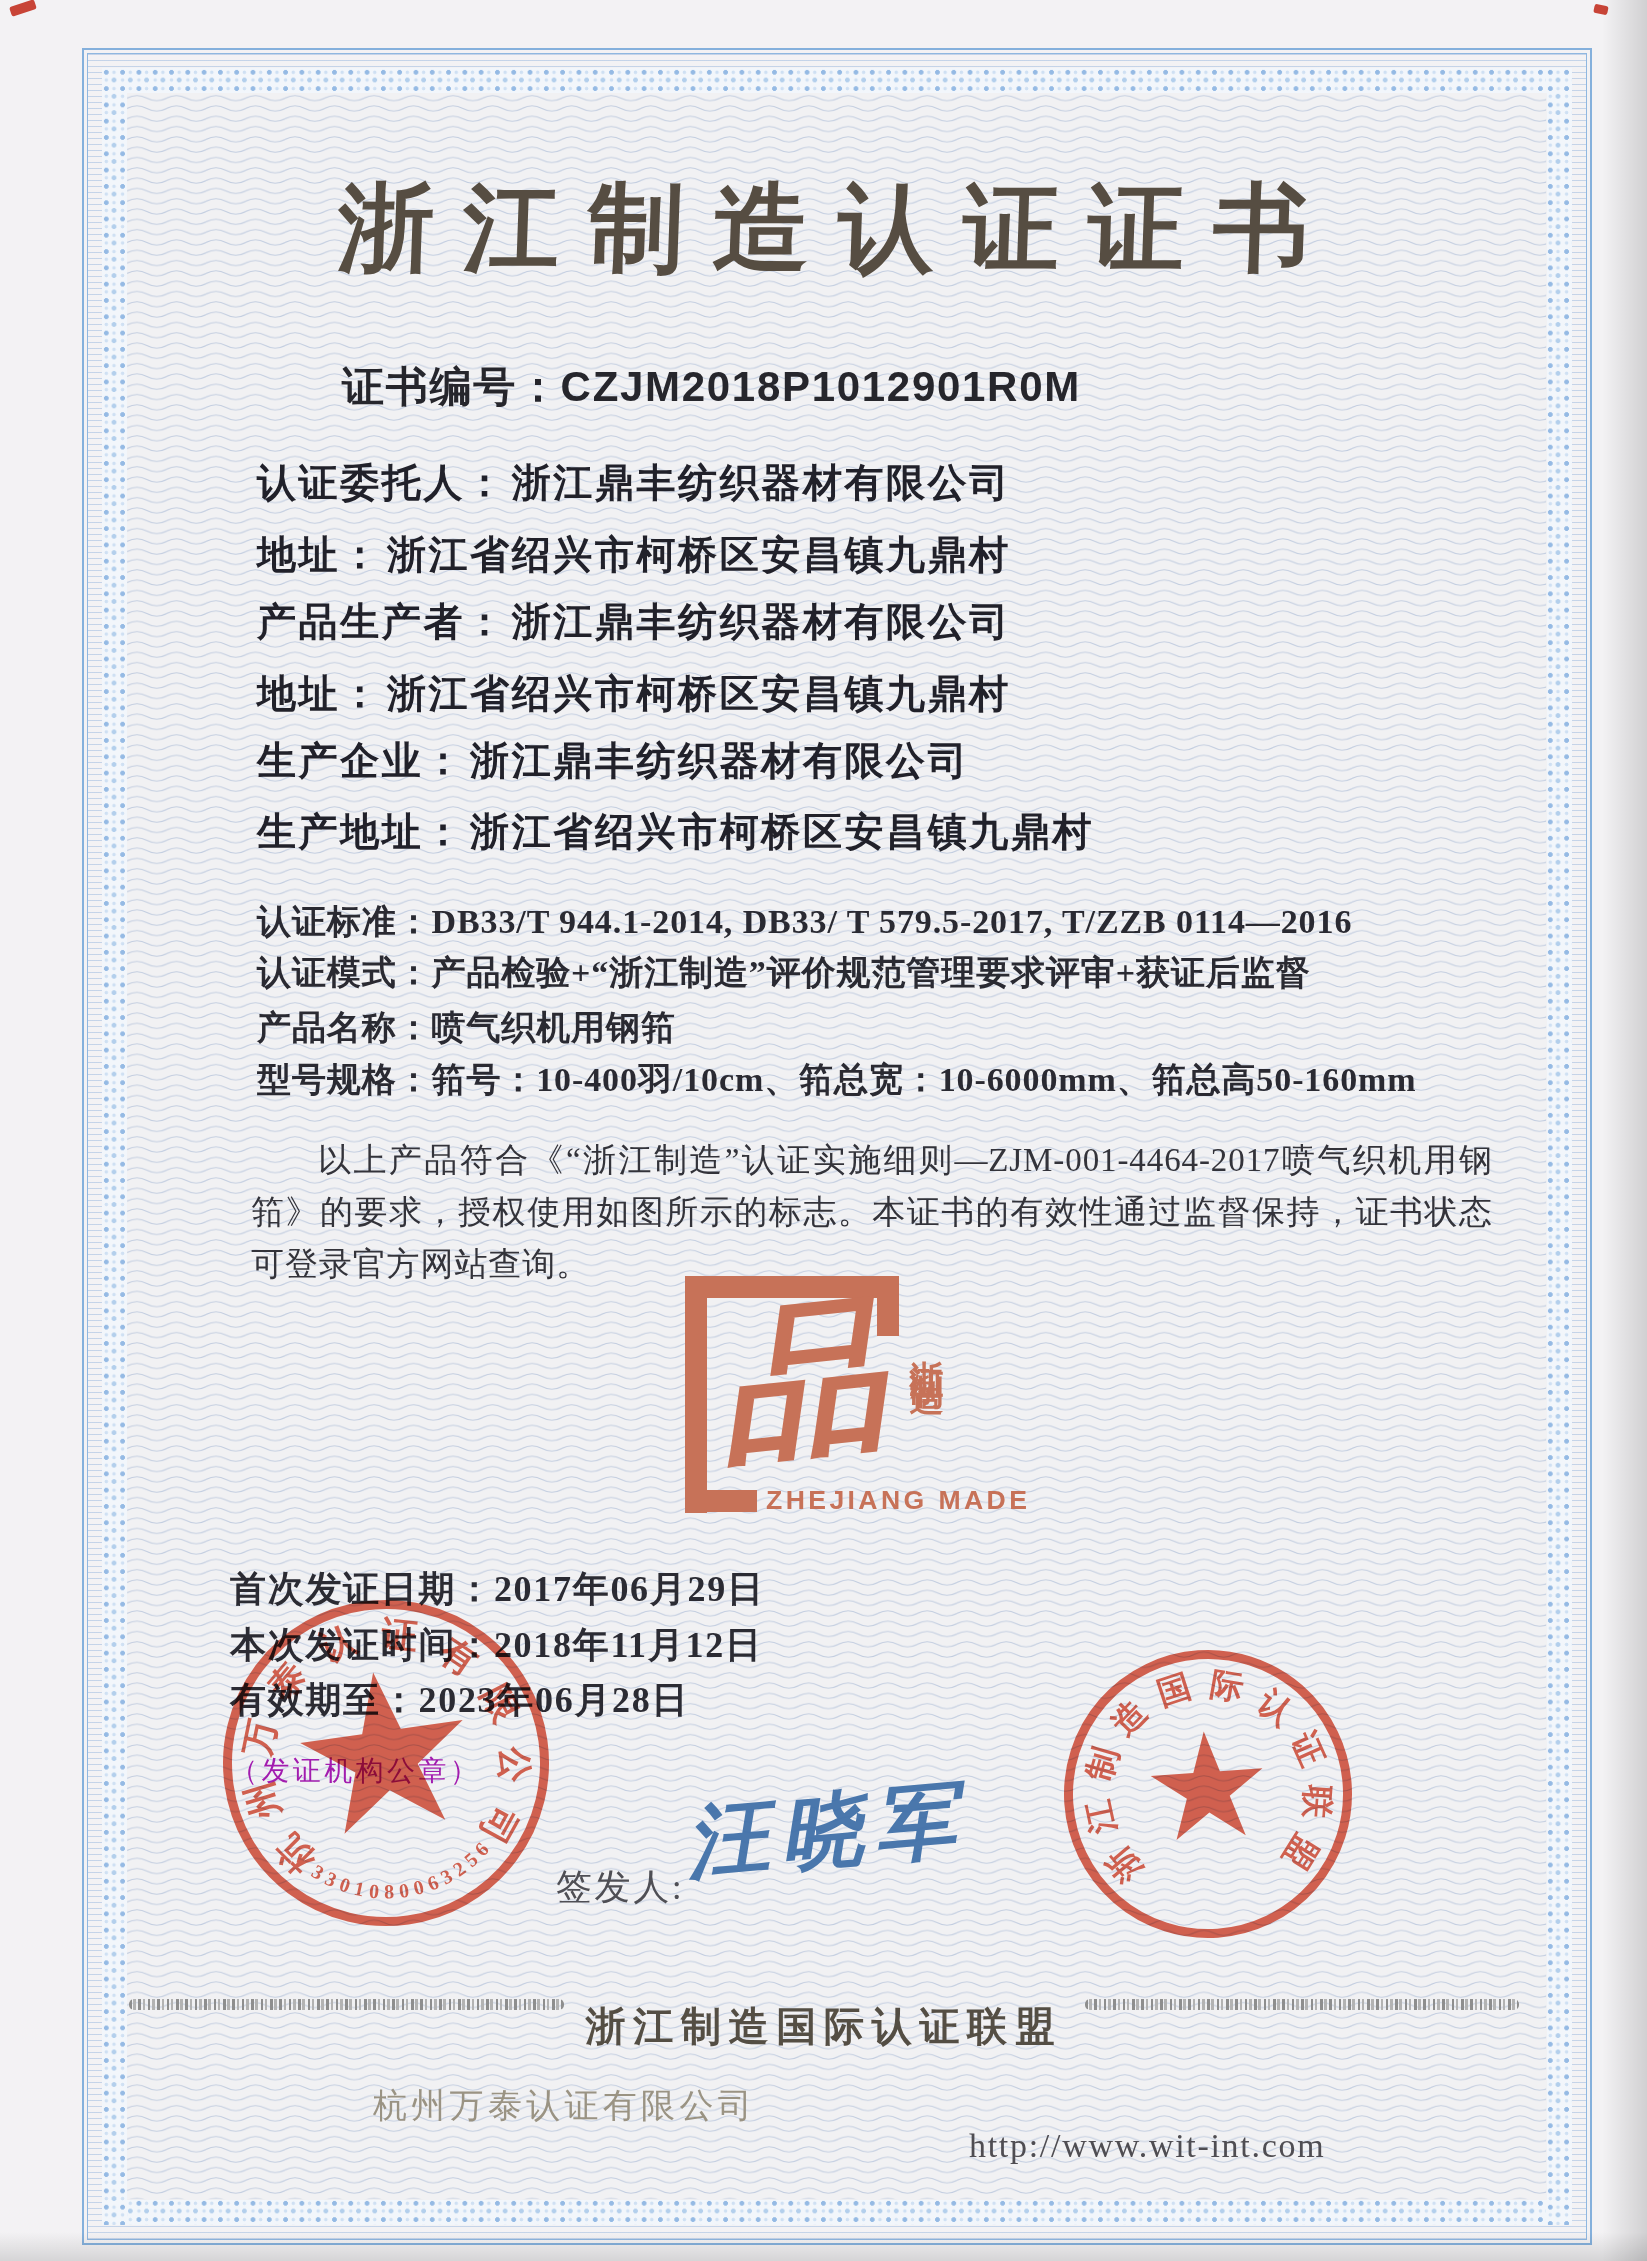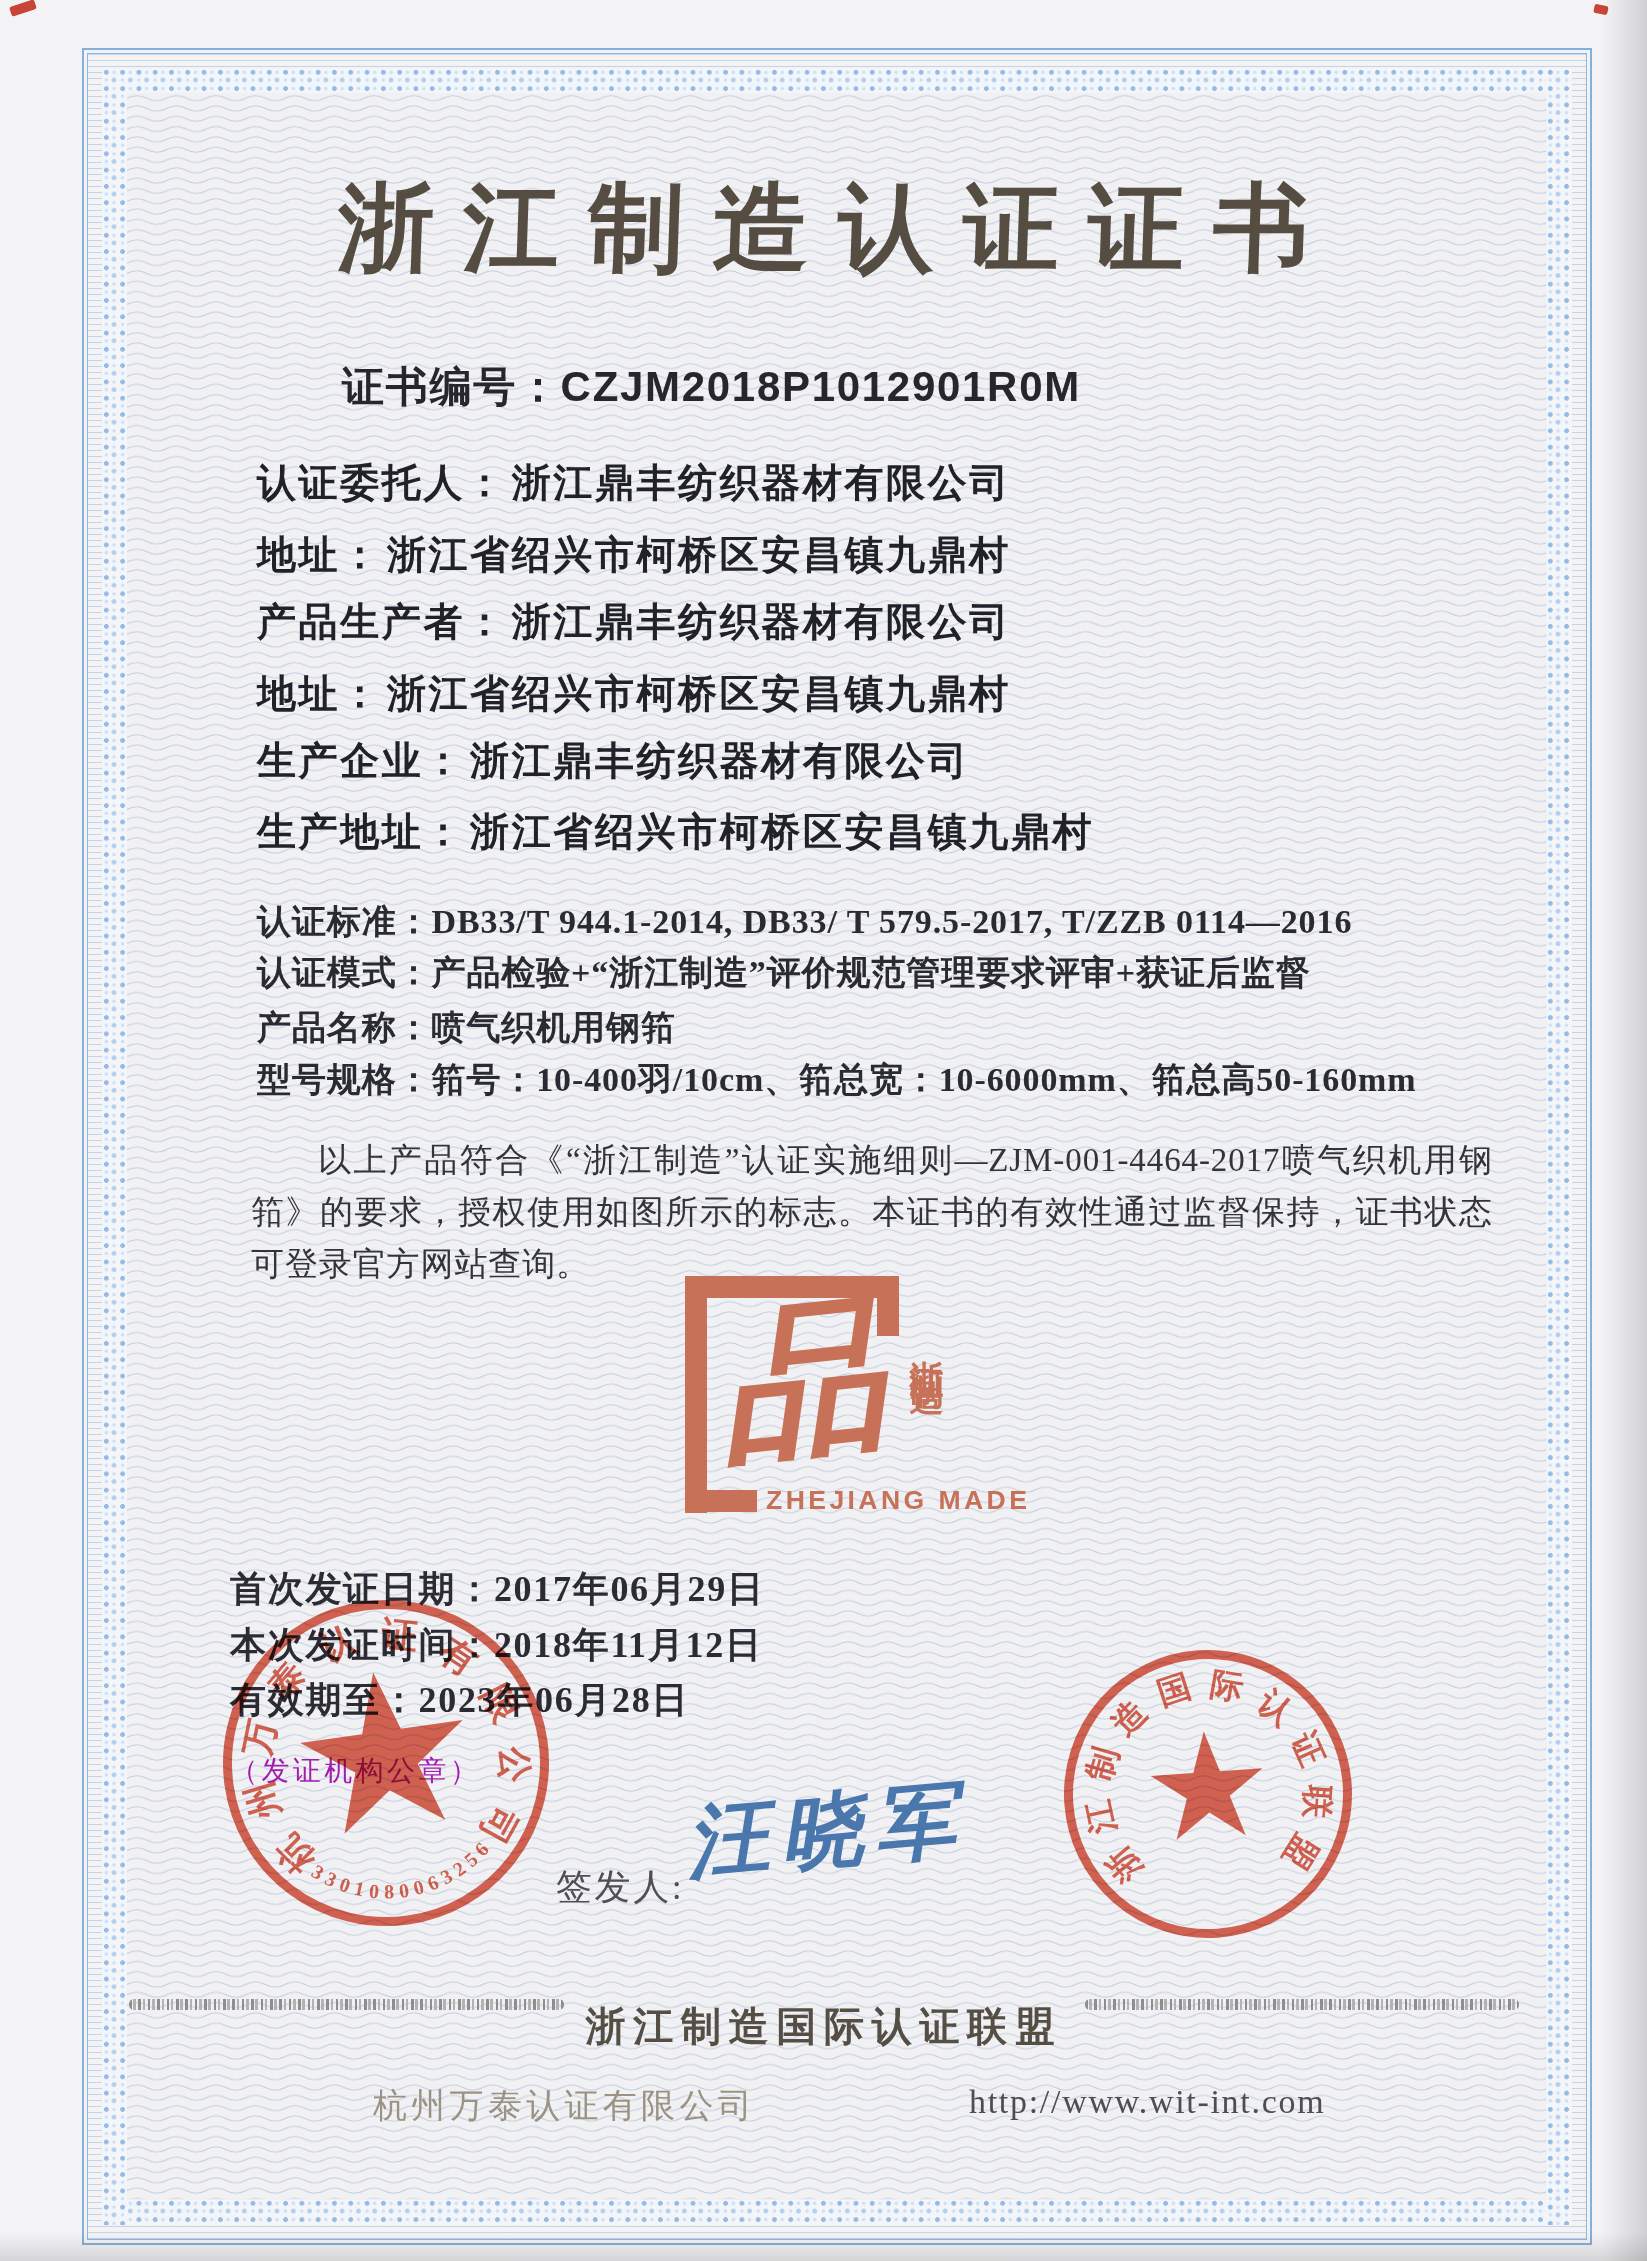--- a/index.html
+++ b/index.html
@@ -79,21 +79,21 @@
 
   
   .footer-band{left:129px;top:1999px;width:1390px;height:72px;display:flex;align-items:flex-start;gap:22px;}
   .flourish{flex:1;height:11px;border-radius:5.1px;
     background-image:
       repeating-linear-gradient(90deg,#8e8e8e 0 2.6px,rgba(0,0,0,0) 2.6px 9.4px),
       repeating-linear-gradient(90deg,rgba(0,0,0,0) 0 4.3px,#b3b3b3 4.3px 6.9px,rgba(0,0,0,0) 6.9px 9.4px);}
   .alliance{font-size:40px;font-weight:700;letter-spacing:7.7px;color:#544e44;white-space:nowrap;}
   .footer-row{left:0;top:2083px;width:1647px;}
   .footer-company{position:absolute;left:373px;font-size:34px;color:#9a9383;letter-spacing:4.3px;}
-  .footer-url{position:absolute;left:969px;font-size:34px;color:#4f4d52;letter-spacing:1.7px;}
+  .footer-url{position:absolute;left:969px;font-size:34px;color:#4f4d52;letter-spacing:1.7px;margin-top:44px;}
 </style>
 </head>
 <body>
 
 <div class="paper">
 
   <div class="frame-outer">
     <div class="frame-inner">
       <div class="lace top"></div>
       <div class="lace bottom"></div>

